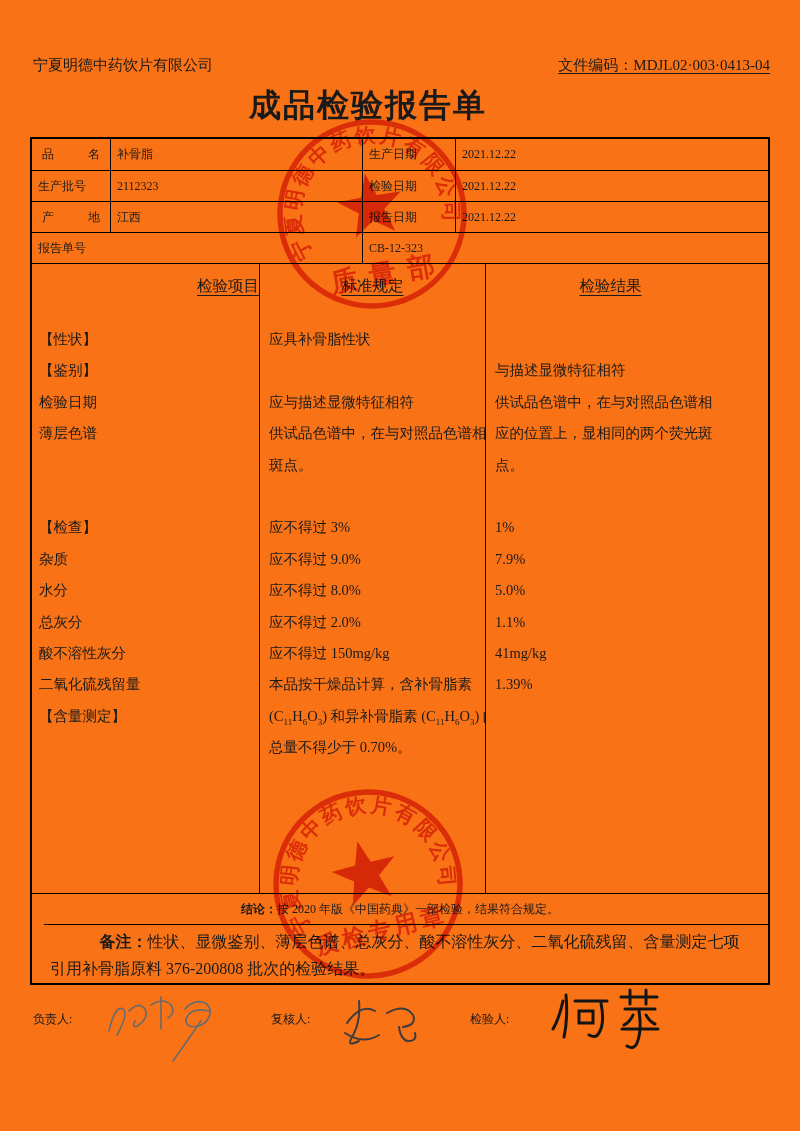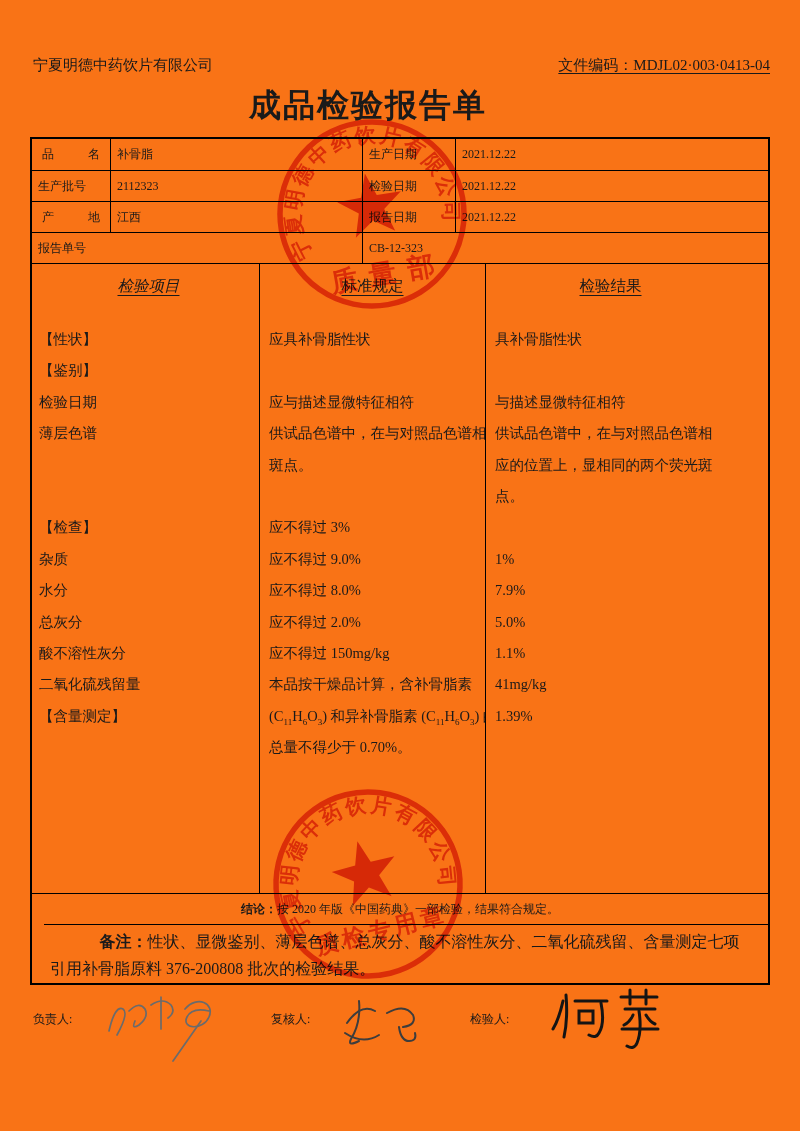--- a/index.html
+++ b/index.html
@@ -38,21 +38,21 @@
   .spread { text-align:justify; text-align-last:justify; padding:0 10px; }
   
   .main-grid { display:flex; border-top:1px solid #000; height:630px; }
   .mcol { height:100%; overflow:hidden; }
   .mcol1 { width:227px; }
   .mcol2 { width:226px; border-left:1px solid #000; }
   .mcol3 { width:250px; border-left:1px solid #000; }
   .col-head {
     height:60px; padding-top:12px; font-size:15.5px; text-align:center;
   }
-  .mcol1 .col-head { text-align:center; padding-left:6px;font-style:italic; }
+  .mcol1 .col-head { text-align:right; padding-left:6px; }
   .col-head span { text-decoration:underline; text-underline-offset:4px; }
   .lines { padding-left:7px; }
   .mcol2 .lines, .mcol3 .lines { padding-left:9px; }
   .tline { height:31.4px; line-height:31.4px; font-size:14.5px; white-space:nowrap; }
   .tline sub { font-size:9px; }
   
   .conclusion-row {
     border-top:1px solid #000; height:31px; line-height:30px;
     text-align:center; font-size:12px;
   }
@@ -145,21 +145,20 @@
             <div class="tline">应不得过 2.0%</div>
             <div class="tline">应不得过 150mg/kg</div>
             <div class="tline">本品按干燥品计算，含补骨脂素</div>
             <div class="tline">(C<sub>11</sub>H<sub>6</sub>O<sub>3</sub>) 和异补骨脂素 (C<sub>11</sub>H<sub>6</sub>O<sub>3</sub>) 的</div>
             <div class="tline">总量不得少于 0.70%。</div>
           </div>
       </div>
       <div class="mcol mcol3">
         <div class="col-head"><span>检验结果</span></div>
         <div class="lines">
-            <div class="tline">具补骨脂性状</div>
             <div class="tline"></div>
             <div class="tline">与描述显微特征相符</div>
             <div class="tline">供试品色谱中，在与对照品色谱相</div>
             <div class="tline">应的位置上，显相同的两个荧光斑</div>
             <div class="tline">点。</div>
             <div class="tline"></div>
             <div class="tline">1%</div>
             <div class="tline">7.9%</div>
             <div class="tline">5.0%</div>
             <div class="tline">1.1%</div>

